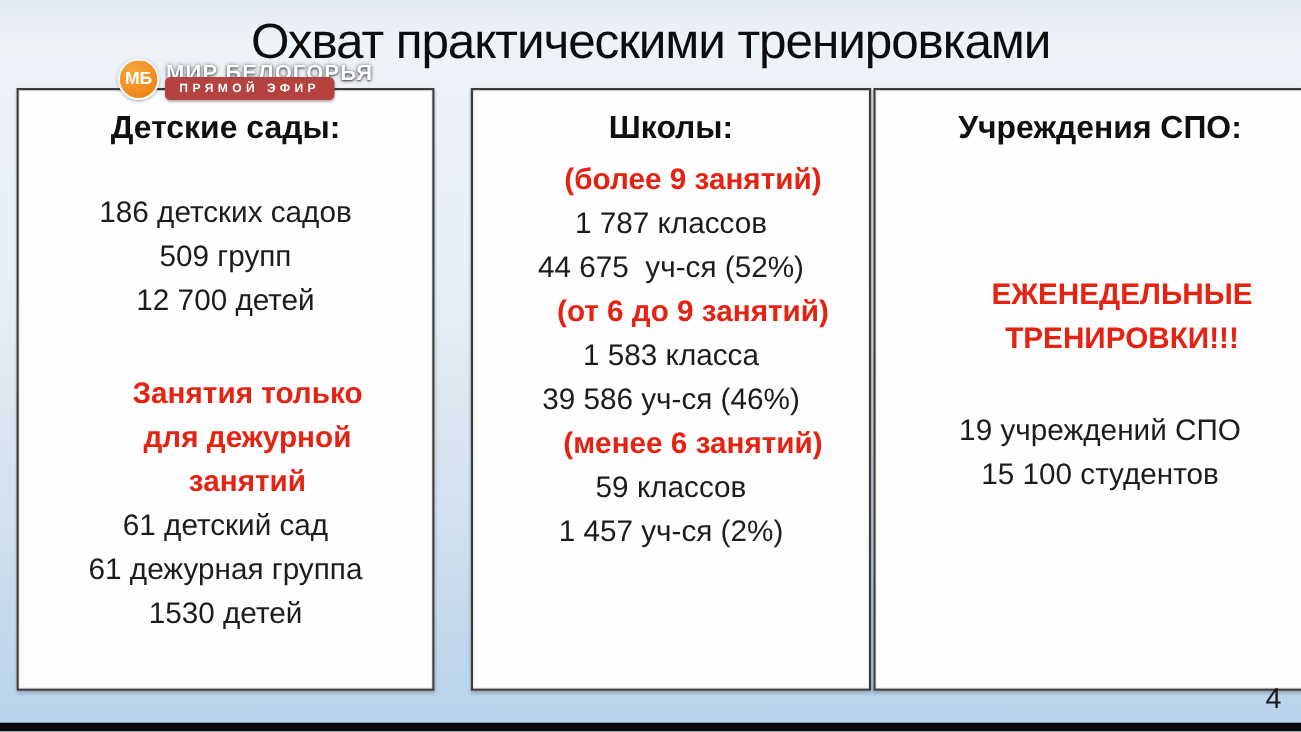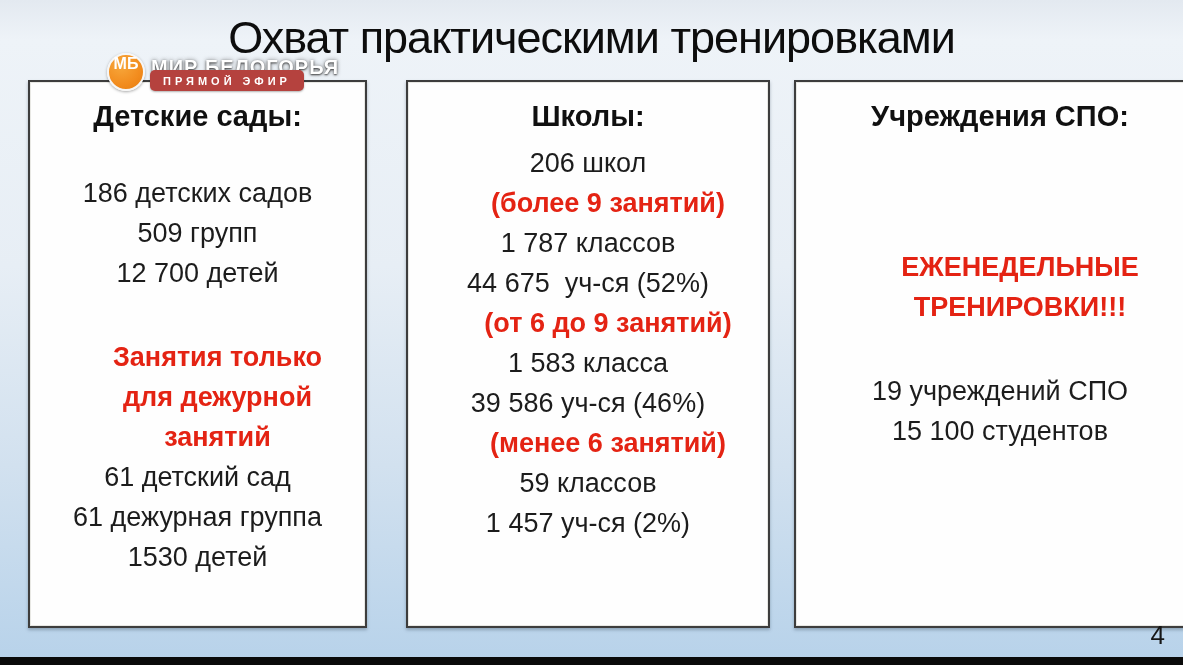--- a/index.html
+++ b/index.html
@@ -23,21 +23,21 @@
     position:absolute;top:12px;left:0;width:100%;
     text-align:center;font-size:45px;font-weight:400;color:#0d0d0d;
     letter-spacing:-1px;
   }
   
   .logo{position:absolute;left:0;top:0;z-index:5;}
   .logo-circle{
     position:absolute;left:107px;top:53px;width:38px;height:38px;border-radius:50%;
     background:radial-gradient(circle at 35% 30%, #f7a83c, var(--logo-orange) 60%, #e67c0e);
     border:2px solid #f6f6f6;
-    display:flex;justify-content:center;
+    display:flex;align-items:center;justify-content:center;
     box-shadow:0 1px 3px rgba(0,0,0,.35);
   }
   .logo-circle span{color:#fff;font-weight:700;font-size:16px;letter-spacing:0;}
   .logo-name{
     position:absolute;left:151px;top:56px;font-size:20px;font-weight:700;color:#fff;
     letter-spacing:1px;white-space:nowrap;
     text-shadow:0 1px 2px rgba(40,40,40,.85), 0 0 4px rgba(60,60,60,.6);
   }
   .logo-band{
     position:absolute;left:150px;top:70px;width:154px;height:21px;
@@ -45,22 +45,22 @@
     display:flex;align-items:center;justify-content:center;
     box-shadow:0 1px 2px rgba(0,0,0,.3);
   }
   .logo-band span{color:#fff;font-weight:700;font-size:11px;letter-spacing:4px;white-space:nowrap;}
   
   .card{
     position:absolute;top:80px;height:548px;background:#fefefe;
     border:2px solid #3d3d3d;
     box-shadow:0 2px 3px rgba(50,70,90,.35), inset 0 0 0 1px #e8e8e4;
   }
-  .card-0{left:28px;width:339px;}
-  .card-1{left:406px;width:364px;}
+  .card-0{left:15px;width:380px;}
+  .card-1{left:428px;width:364px;}
   .card-2{left:794px;width:412px;}
   .card-title{
     margin-top:18px;text-align:center;font-size:29px;font-weight:700;color:#101010;
   }
   .card-body{margin-top:40px;}
   .card-1 .card-body{margin-top:10px;}
   .line{
     font-size:27px;line-height:40px;text-align:center;color:var(--text);
     white-space:pre-wrap;
   }
@@ -104,21 +104,20 @@
         <div class="line red">занятий</div>
         <div class="line normal">61 детский сад</div>
         <div class="line normal">61 дежурная группа</div>
         <div class="line normal">1530 детей</div>
       </div>
   </section>
 
   <section class="card card-1">
     <h2 class="card-title">Школы:</h2>
     <div class="card-body">
-        <div class="line normal">206 школ</div>
         <div class="line red">(более 9 занятий)</div>
         <div class="line normal">1 787 классов</div>
         <div class="line normal">44 675  уч-ся (52%)</div>
         <div class="line red">(от 6 до 9 занятий)</div>
         <div class="line normal">1 583 класса</div>
         <div class="line normal">39 586 уч-ся (46%)</div>
         <div class="line red">(менее 6 занятий)</div>
         <div class="line normal">59 классов</div>
         <div class="line normal">1 457 уч-ся (2%)</div>
       </div>

